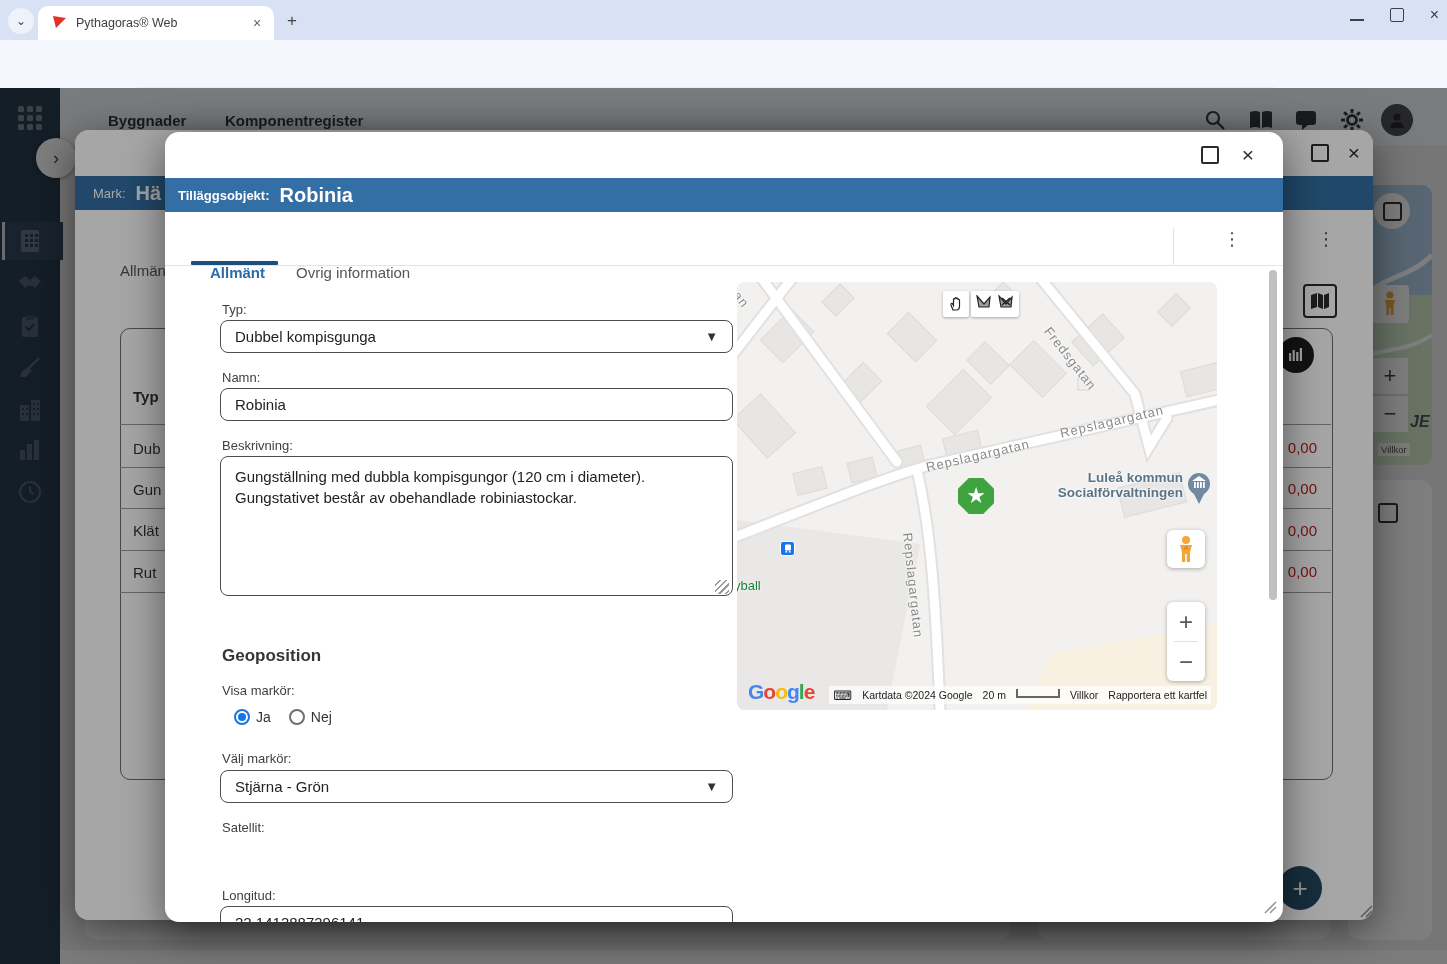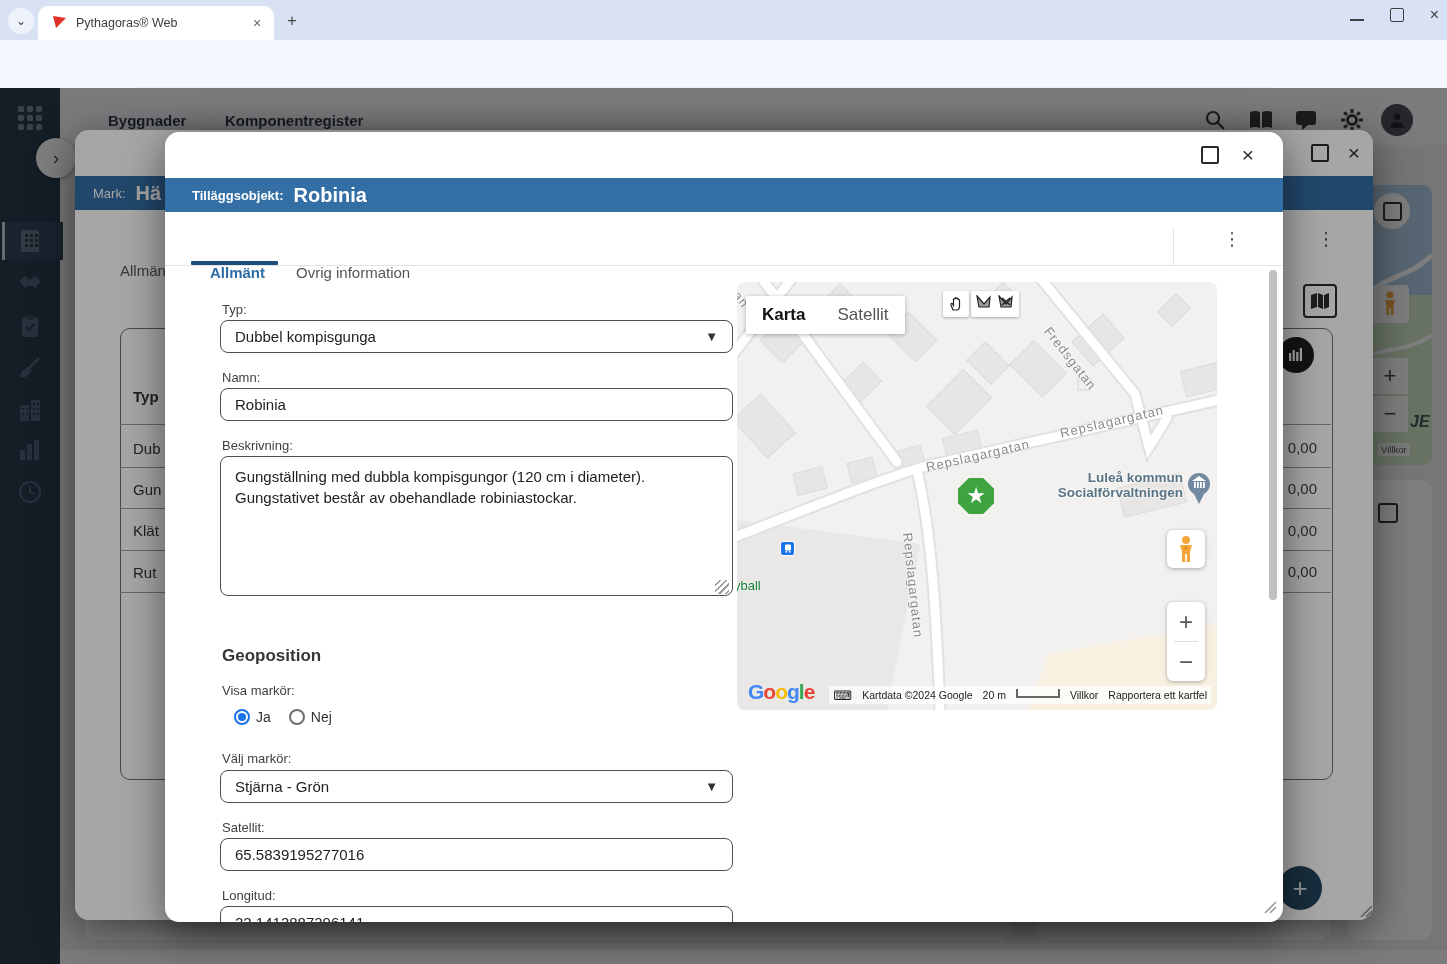--- a/index.html
+++ b/index.html
@@ -50,21 +50,21 @@
   .scrim{left:0;top:88px;width:1447px;height:876px;background:rgba(20,20,20,0.55);z-index:5;}
   
   .modal{background:#fff;border-radius:14px;overflow:hidden;box-shadow:0 10px 40px rgba(0,0,0,.5);}
   .back-modal{left:75px;top:130px;width:1298px;height:790px;z-index:10;}
   .front-modal{left:165px;top:132px;width:1118px;height:790px;z-index:20;}
   .back-scrim{left:0;top:0;width:100%;height:100%;background:rgba(0,0,0,0.35);z-index:50;}
   .mwin-btn{width:22px;height:22px;color:#2b2b2b;display:flex;align-items:center;justify-content:center;}
   .mwin-sq{width:14px;height:14px;border:2px solid #2b2b2b;border-radius:2px;}
   .mwin-x{font-size:21px;line-height:20px;}
   .blue-header{left:0;top:46px;width:100%;height:34px;background:#336fa4;color:#fff;display:flex;align-items:center;}
-  .mtitle-label{font-size:13px;margin-left:27px;font-weight:bold;}
+  .mtitle-label{font-size:13px;margin-left:13px;font-weight:bold;}
   .mtitle{font-size:20px;font-weight:bold;margin-left:10px;}
   .kebab{font-size:18px;color:#4a4a4a;letter-spacing:0;}
   .tabrow-divider{background:#e4e4e4;}
   .fm-tab{font-size:15px;margin-top:32px;}
   .fm-tab.active{color:#2b6ca6;font-weight:bold;}
   .fm-tab.idle{color:#555;}
   .fm-underline{background:#1d4f7c;height:4px;border-radius:1px;}
   
   .flabel{font-size:13px;color:#3f3f3f;}
   .field{border:1.5px solid #4e4e4e;border-radius:8px;background:#fff;box-sizing:border-box;
@@ -103,21 +103,21 @@
   .gm-attr{position:absolute;right:6px;top:404px;height:18px;display:flex;align-items:center;gap:10px;
     font-size:10.5px;color:#222;background:rgba(255,255,255,.7);padding:0 4px;}
   .glogo{position:absolute;left:11px;top:398px;font-size:21px;font-weight:bold;letter-spacing:-1px;}
   .scalebar{width:40px;height:7px;border-left:2px solid #666;border-right:2px solid #666;border-bottom:2px solid #666;margin-top:-4px;}
   .bus{position:absolute;left:43px;top:259px;width:15px;height:15px;background:#1a73e8;border:1.5px solid #fff;
     border-radius:3px;box-sizing:border-box;display:flex;align-items:center;justify-content:center;}
   
   .bm-table{left:45px;top:198px;width:1211px;height:450px;border:1.5px solid #6f6f6f;border-radius:10px;}
   .bm-line{left:45px;width:1211px;height:1px;background:#9c9c9c;}
   .bm-cell{font-size:15px;color:#333;white-space:nowrap;}
-  .bm-val{font-size:15px;color:#404040;width:60px;text-align:right;}
+  .bm-val{font-size:15px;color:#b91c1c;width:60px;text-align:right;}
   .fab{left:1203px;top:736px;width:44px;height:44px;border-radius:50%;background:#24455f;color:#e8e8e8;
     font-size:26px;display:flex;align-items:center;justify-content:center;}
   .rz{width:16px;height:16px;}
 </style>
 </head>
 <body>
 
 <div id="screen">
 
   <div class="abs tabstrip">
@@ -439,23 +439,20 @@
     <div class="abs flabel" style="left:57px;top:551px;">Visa markör:</div>
     <div class="abs" style="left:69px;top:576px;">
       <span class="radio sel"></span><span class="rlabel">Ja</span><span class="radio un"></span><span class="rlabel">Nej</span>
     </div>
     <div class="abs flabel" style="left:57px;top:619px;">Välj markör:</div>
     <div class="abs field" style="left:55px;top:638px;width:513px;height:33px;">
       <span>Stjärna - Grön</span>
       <span class="caret">▼</span>
     </div>
     <div class="abs flabel" style="left:57px;top:688px;">Satellit:</div>
-    <div class="abs field" style="left:55px;top:706px;width:513px;height:33px;">
-      <span>65.5839195277016</span>
-    </div>
     <div class="abs flabel" style="left:57px;top:756px;">Longitud:</div>
     <div class="abs field" style="left:55px;top:774px;width:513px;height:33px;">
       <span>22.1413887396141</span>
     </div>
 
     <div class="abs scrollbar-thumb" style="left:1104px;top:138px;width:8px;height:330px;"></div>
     <div class="abs rz" style="left:1096px;top:766px;">
       <svg width="16" height="16">
           <line x1="4" y1="15" x2="15" y2="4" stroke="#9a9a9a" stroke-width="1.6"></line>
           <line x1="9" y1="15" x2="15" y2="9" stroke="#9a9a9a" stroke-width="1.6"></line>
@@ -502,24 +499,20 @@
           <path d="M-10,80 L60,-10"></path>
         </g>
       </svg>
 
       <div class="gm-label" style="left:316px;top:42px;transform:rotate(52deg);transform-origin:left top;">Fredsgatan</div>
       <div class="gm-label" style="left:322px;top:132px;transform:rotate(-13deg);">Repslagargatan</div>
       <div class="gm-label" style="left:188px;top:166px;transform:rotate(-13deg);">Repslagargatan</div>
       <div class="gm-label" style="left:178px;top:250px;transform:rotate(84deg);transform-origin:left top;">Repslagargatan</div>
       <div class="gm-label" style="left:-4px;top:10px;transform:rotate(52deg);">an</div>
 
-      <div class="maptype">
-        <div class="mt mt-karta">Karta</div>
-        <div class="mt mt-sat">Satellit</div>
-      </div>
       <div class="toolbox" style="left:206px;width:26px;">
         <svg width="16" height="16" viewBox="0 0 16 16" fill="none" stroke="#222" stroke-width="1.2">
             <path d="M5 14 L3 9 C2.5 7.5 4 7 4.6 8 L5.5 9.5 L5.5 3.5 C5.5 2.2 7 2.2 7 3.5 L7 2.5 C7 1.2 8.5 1.2 8.5 2.5 L8.5 3 C8.5 1.8 10 1.8 10 3 L10 4 C10 3 11.5 3 11.5 4.2 L11.5 10 C11.5 12.5 10.5 14 8.5 14 Z"></path>
           </svg>
       </div>
       <div class="toolbox" style="left:234px;width:48px;gap:6px;">
         <span><svg width="16" height="14" viewBox="0 0 16 14">
               <polygon points="1,1 8,9 14,2 13,12 3,12" fill="#9aa0a6" stroke="#222" stroke-width="1.2"></polygon>
             </svg></span>
         <span><svg width="16" height="14" viewBox="0 0 16 14">

